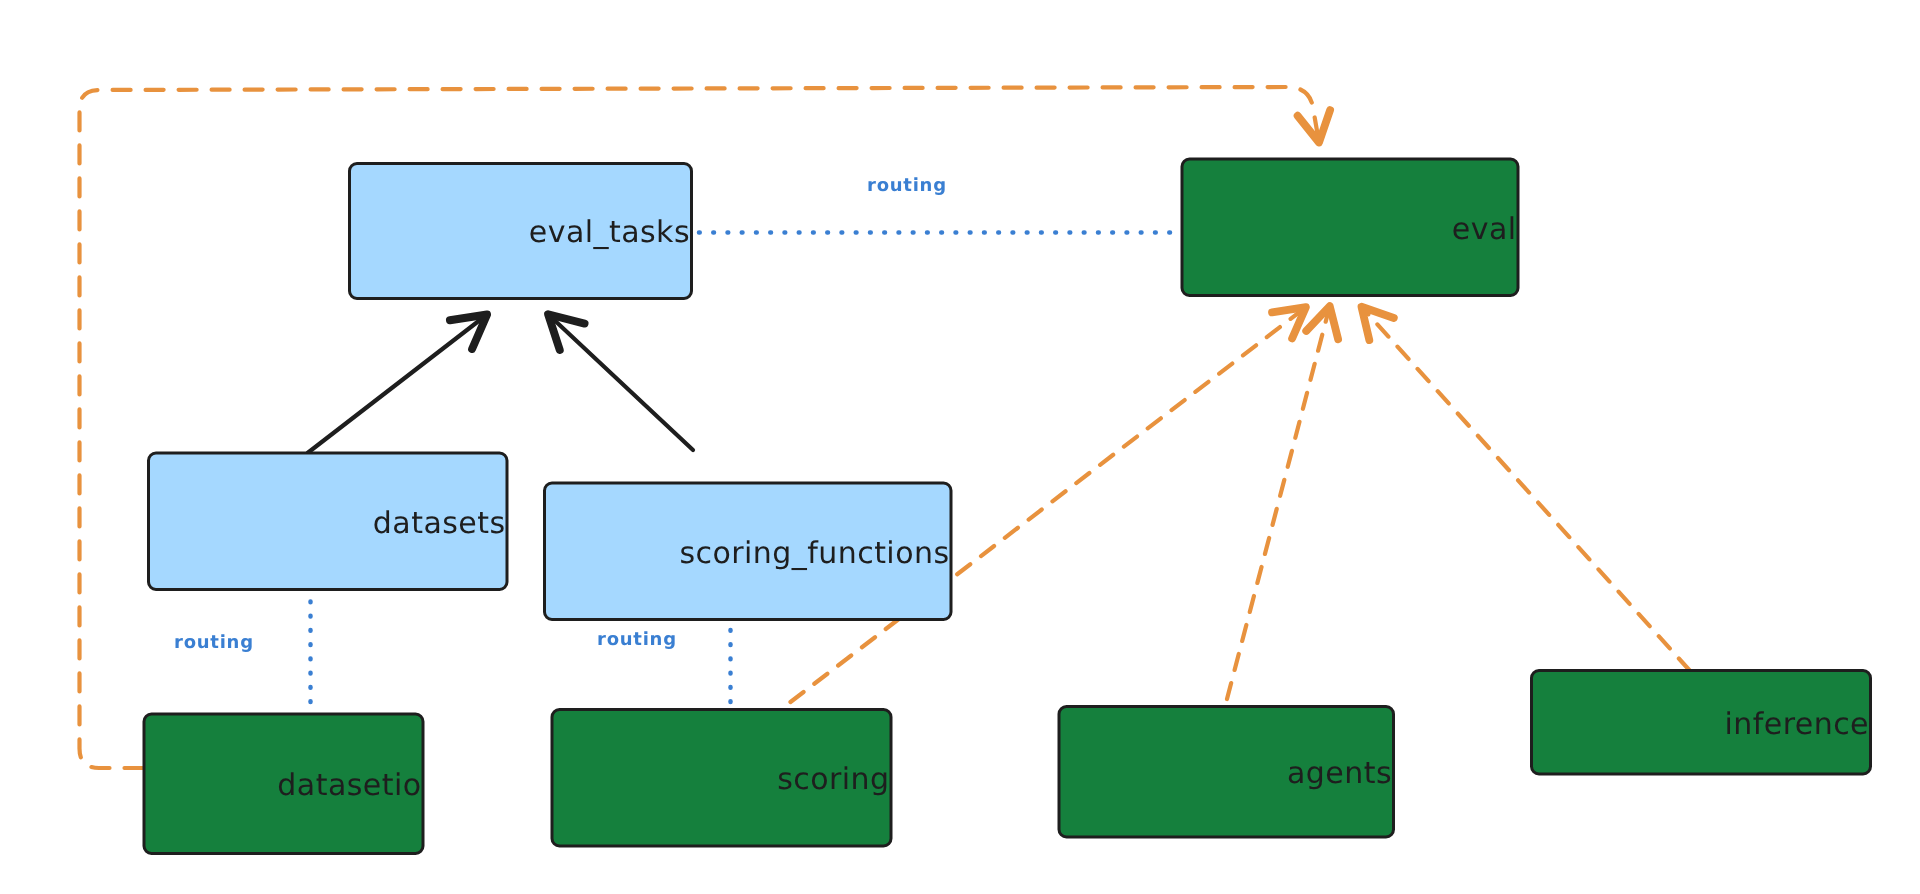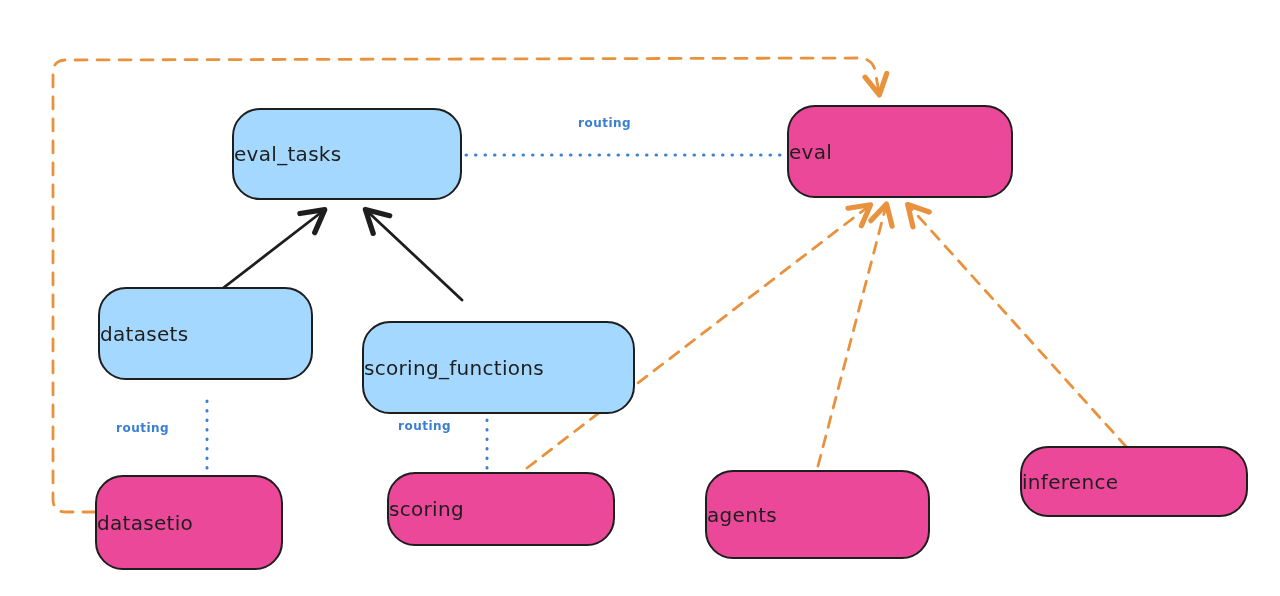--- a/index.html
+++ b/index.html
@@ -13,38 +13,38 @@
   }
   .edges-svg {
     position: absolute;
     left: 0; top: 0;
     width: 1280px; height: 596px;
   }
   .node {
     position: absolute;
     display: flex;
     align-items: center;
-    justify-content: flex-start;
+    justify-content: flex-end;
     border: 2.5px solid #1e1e1e;
-    border-radius: 28px;
+    border-radius: 6px;
     font-size: 20px;
     color: #1e1e1e;
     box-sizing: border-box;
     text-align: center;
     letter-spacing: 0.3px;
   }
   .node.blue  { background: #a5d8ff; }
-  .node.green { background: #ec4899; }
+  .node.green { background: #15803d; }
 
   .n-eval-tasks        { left: 232px;  top: 108px; width: 230px; height: 92px; }
   .n-eval              { left: 787px;  top: 105px; width: 226px; height: 93px; }
-  .n-datasets          { left: 98px;   top: 287px; width: 215px; height: 93px; }
+  .n-datasets          { left: 98px;   top: 301px; width: 241px; height: 93px; }
   .n-scoring-functions { left: 362px;  top: 305px; width: 273px; height: 93px; margin-top: 16px; }
   .n-datasetio         { left: 95px;   top: 475px; width: 188px; height: 95px; }
-  .n-scoring           { left: 387px;  top: 472px; width: 228px; height: 74px; }
+  .n-scoring           { left: 367px;  top: 472px; width: 228px; height: 93px; }
   .n-agents            { left: 705px;  top: 470px; width: 225px; height: 89px; }
   .n-inference         { left: 1020px; top: 446px; width: 228px; height: 71px; }
 
   .edge-label {
     position: absolute;
     color: #3a7fd2;
     font-size: 12px;
     font-weight: 700;
     letter-spacing: 0.5px;
   }

